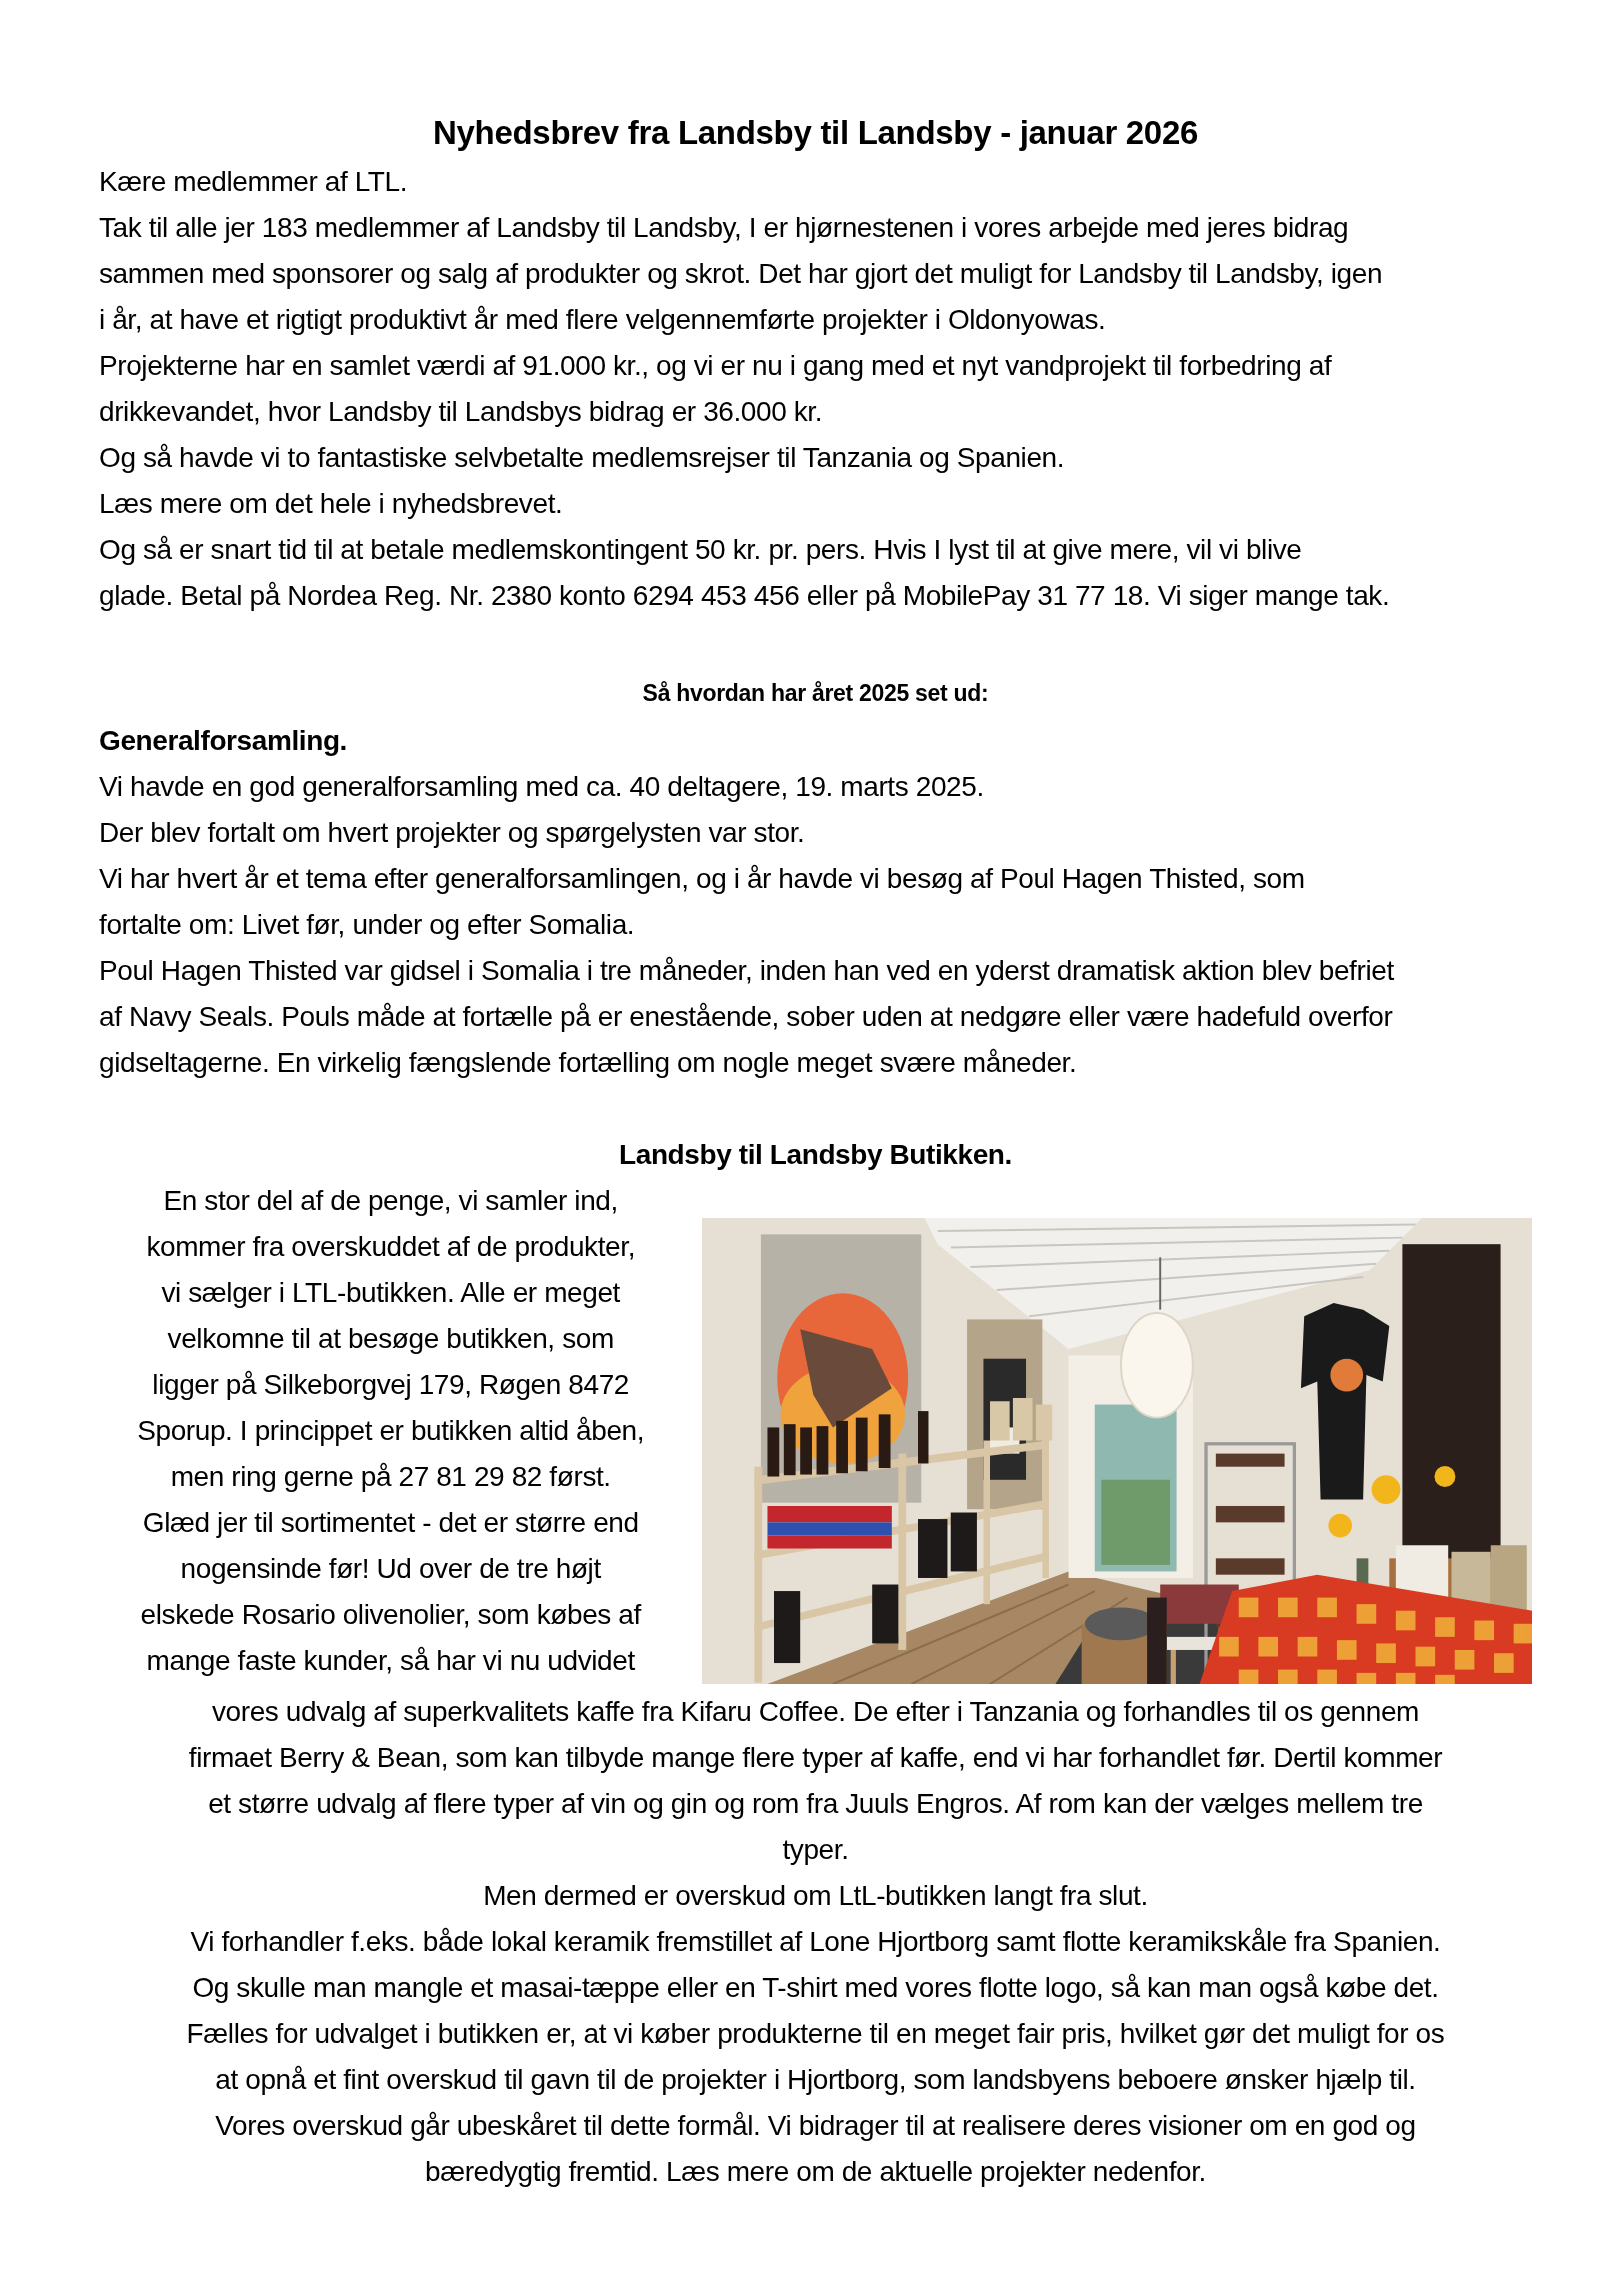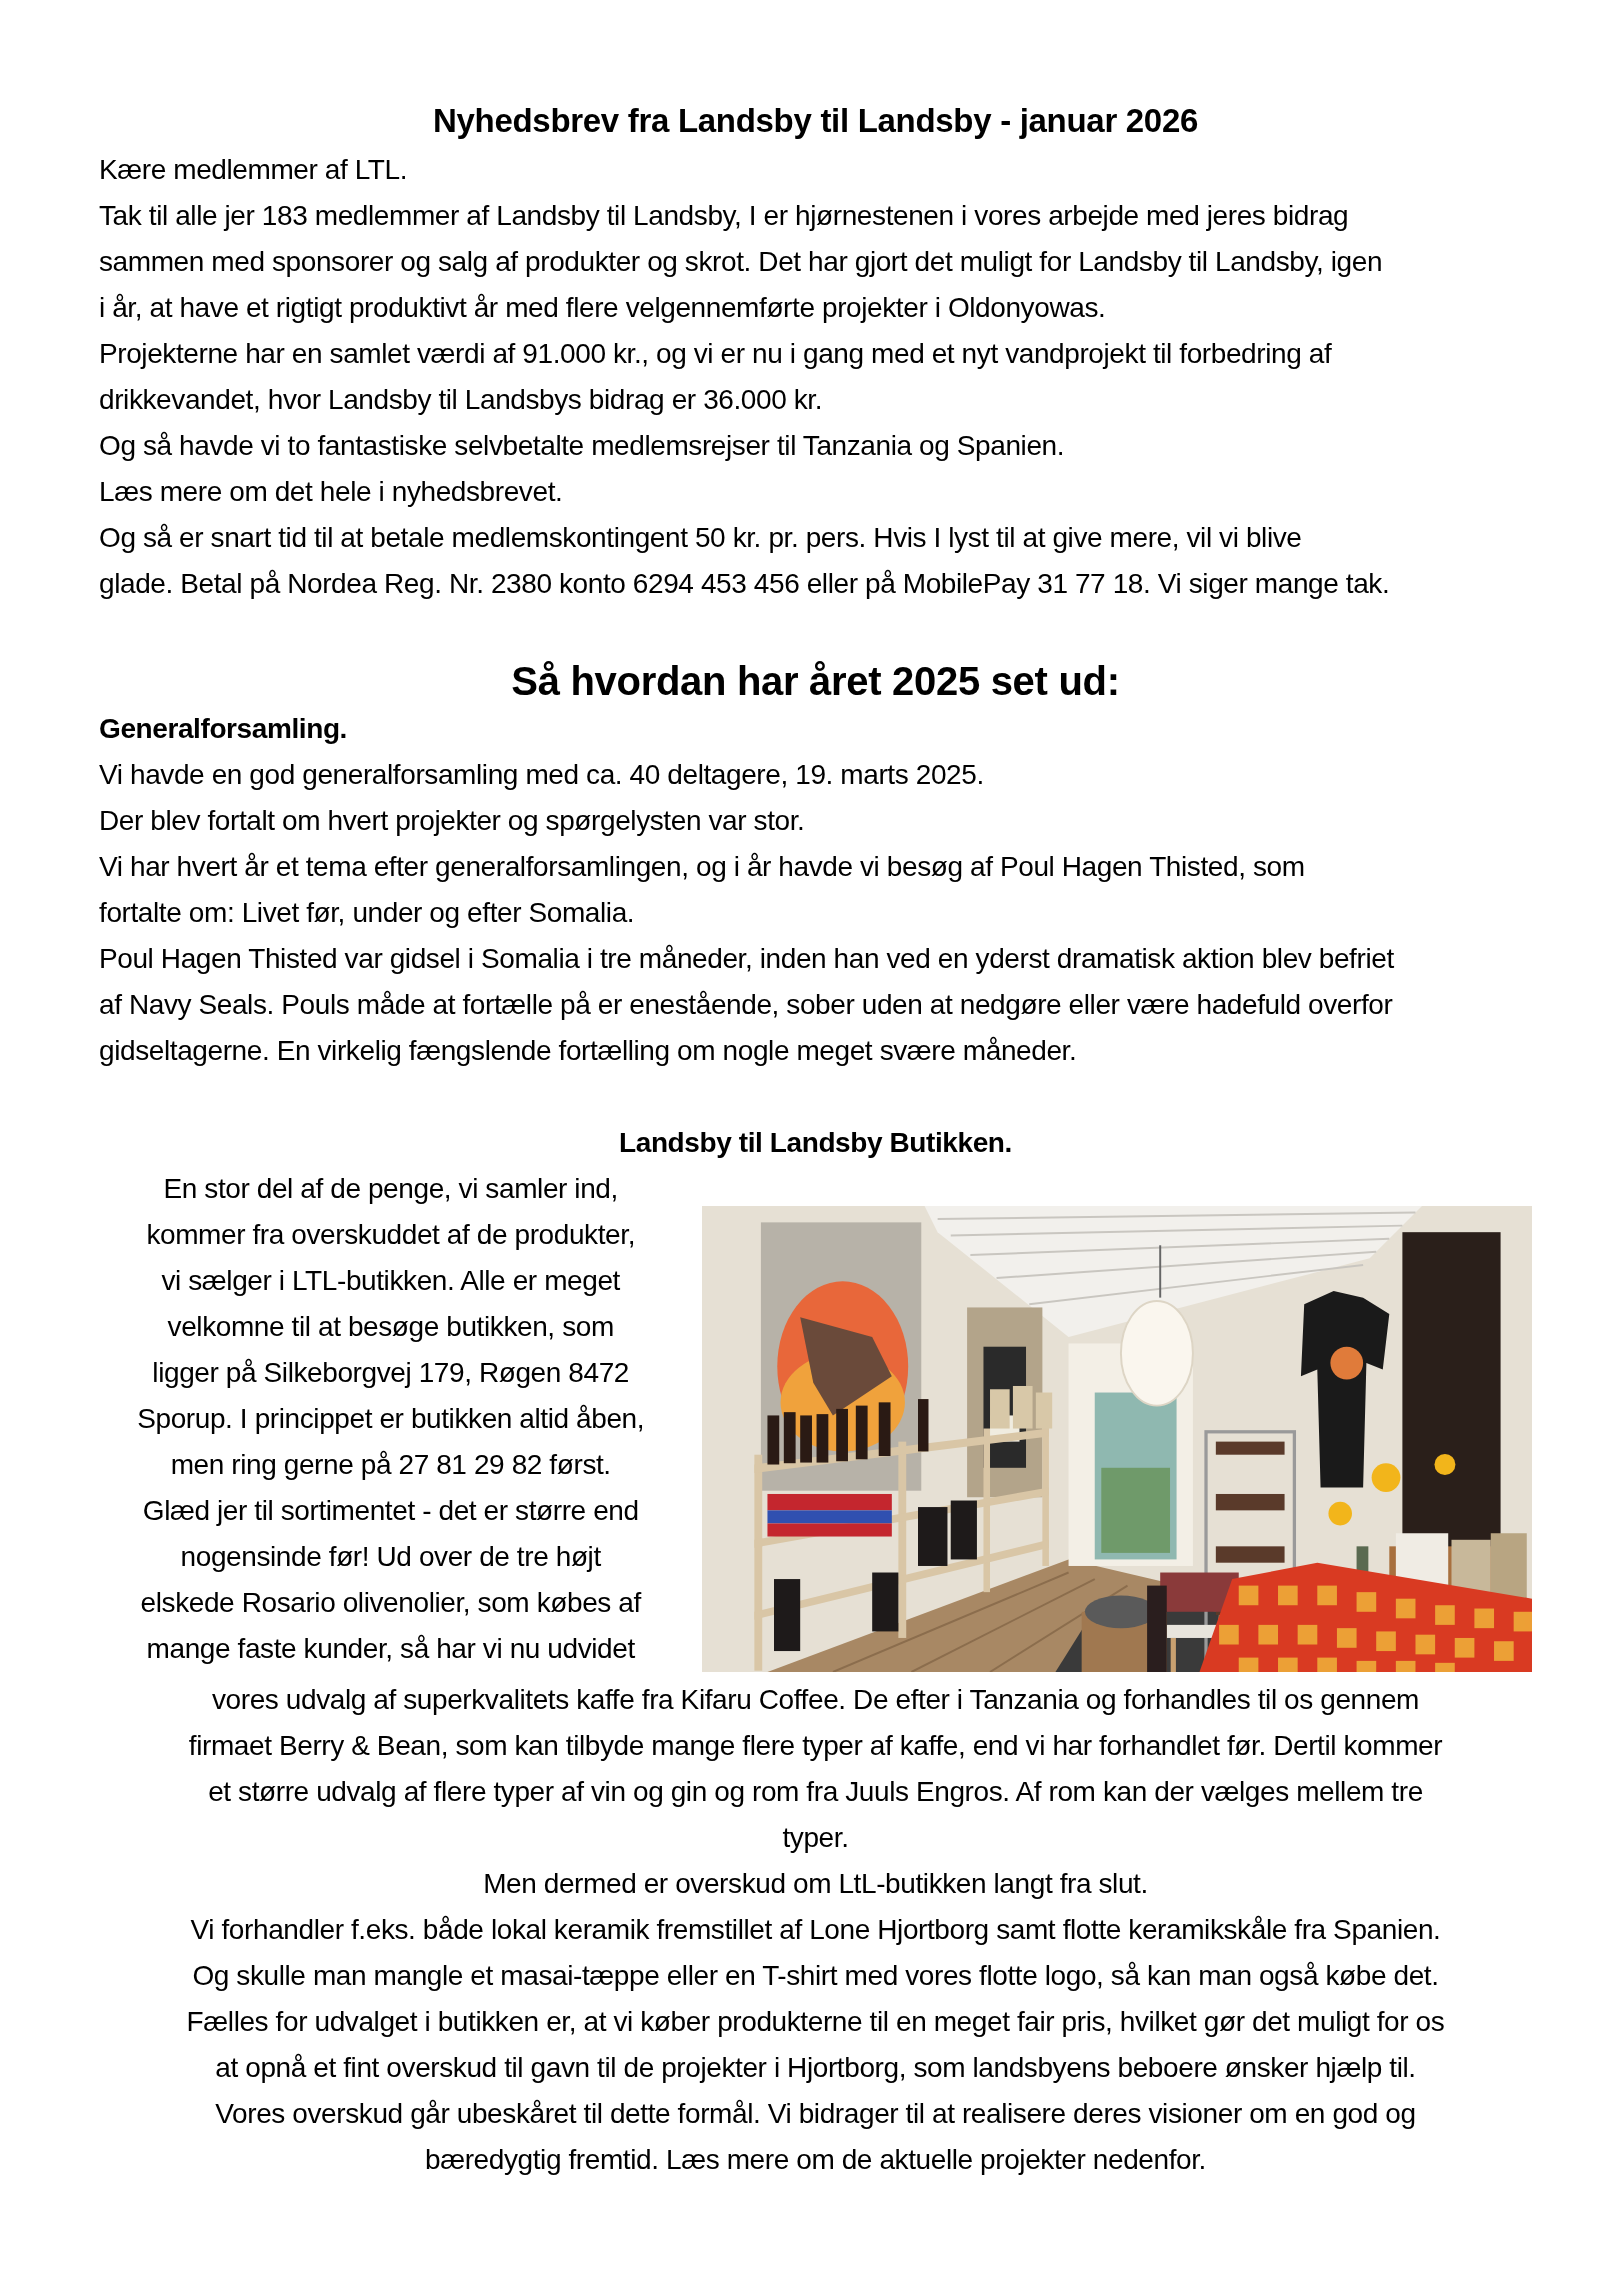--- a/index.html
+++ b/index.html
@@ -1,34 +1,34 @@
 <!DOCTYPE html>
 <html style="font-size:10.5px"><head>
 <meta charset="utf-8">
 <style>
   html, body { margin: 0; padding: 0; background: #ffffff; }
   body {
     width: 1623px; height: 2295px; position: relative; overflow: hidden;
     font-family: "Liberation Sans", "DejaVu Sans", sans-serif;
     color: #000000;
   }
-  .page { position: absolute; left: 0; top: 0; width: 1623px; height: 2001px; background: #fff; }
+  .page { position: absolute; left: 0; top: 12px; width: 1623px; height: 2001px; background: #fff; }
   .content {
     position: absolute; left: 99px; top: 98px; width: 1433px;
     font-size: 28px; line-height: 46px; letter-spacing: -0.4px;
   }
   .title {
     text-align: center; font-weight: bold; font-size: 33px; line-height: 46px;
     margin: 0 0 0 0; height: 49px; letter-spacing: -0.3px;
   }
   .line { display: block; white-space: nowrap; margin: 0; }
   b { font-weight: normal; }
   .gap { height: 46px; }
   .section-heading {
-    text-align: center; font-weight: bold; font-size: 40px; line-height: 50px;
+    text-align: center; font-weight: bold; font-size: 23px; line-height: 50px;
     margin: 0; letter-spacing: -0.3px;
   }
   .subheading { font-weight: bold; }
   .wrap-block { position: relative; text-align: center; }
   .photo {
     float: right; width: 830px; height: 466px; margin: 40px 0 5.2px 19.6px;
     position: relative; overflow: hidden; background: #c9b79c;
   }
   .photo svg { display: block; width: 100%; height: 100%; }
   .clear { clear: both; }

